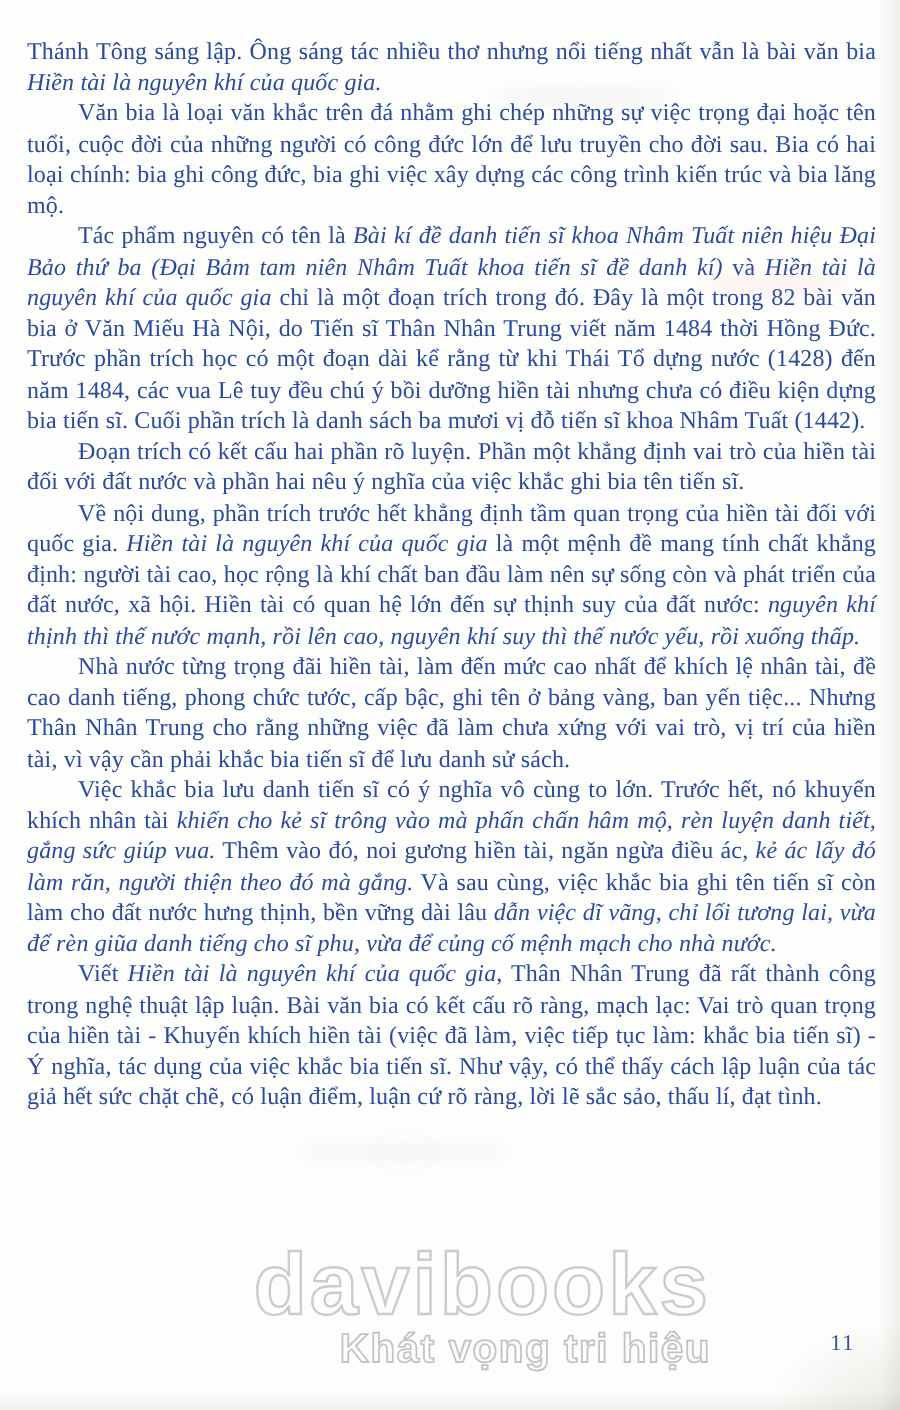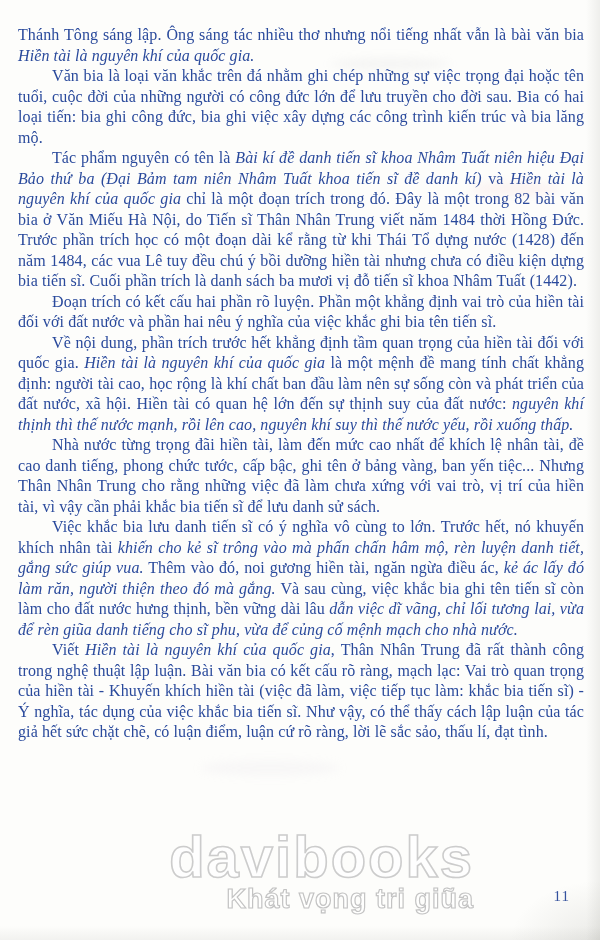--- a/index.html
+++ b/index.html
@@ -67,32 +67,32 @@
 <body>
 
 <div class="page">
 
   <div class="artifact a1"></div>
   <div class="artifact a2"></div>
   <div class="artifact a3"></div>
 
   <div class="text-block">
     <p><span>Thánh Tông sáng lập. Ông sáng tác nhiều thơ nhưng nổi tiếng nhất vẫn là bài văn bia </span><span class="em">Hiền tài là nguyên khí của quốc gia.</span></p>
-    <p class="indent"><span>Văn bia là loại văn khắc trên đá nhằm ghi chép những sự việc trọng đại hoặc tên tuổi, cuộc đời của những người có công đức lớn để lưu truyền cho đời sau. Bia có hai loại tiến: bia ghi công đức, bia ghi việc xây dựng các công trình kiến trúc và bia lăng mộ.</span></p>
+    <p class="indent"><span>Văn bia là loại văn khắc trên đá nhằm ghi chép những sự việc trọng đại hoặc tên tuổi, cuộc đời của những người có công đức lớn để lưu truyền cho đời sau. Bia có hai loại chính: bia ghi công đức, bia ghi việc xây dựng các công trình kiến trúc và bia lăng mộ.</span></p>
     <p class="indent"><span>Tác phẩm nguyên có tên là </span><span class="em">Bài kí đề danh tiến sĩ khoa Nhâm Tuất niên hiệu Đại Bảo thứ ba (Đại Bảm tam niên Nhâm Tuất khoa tiến sĩ đề danh kí)</span><span> và </span><span class="em">Hiền tài là nguyên khí của quốc gia</span><span> chỉ là một đoạn trích trong đó. Đây là một trong 82 bài văn bia ở Văn Miếu Hà Nội, do Tiến sĩ Thân Nhân Trung viết năm 1484 thời Hồng Đức. Trước phần trích học có một đoạn dài kể rằng từ khi Thái Tổ dựng nước (1428) đến năm 1484, các vua Lê tuy đều chú ý bồi dưỡng hiền tài nhưng chưa có điều kiện dựng bia tiến sĩ. Cuối phần trích là danh sách ba mươi vị đỗ tiến sĩ khoa Nhâm Tuất (1442).</span></p>
     <p class="indent"><span>Đoạn trích có kết cấu hai phần rõ luyện. Phần một khẳng định vai trò của hiền tài đối với đất nước và phần hai nêu ý nghĩa của việc khắc ghi bia tên tiến sĩ.</span></p>
     <p class="indent"><span>Về nội dung, phần trích trước hết khẳng định tầm quan trọng của hiền tài đối với quốc gia. </span><span class="em">Hiền tài là nguyên khí của quốc gia</span><span> là một mệnh đề mang tính chất khẳng định: người tài cao, học rộng là khí chất ban đầu làm nên sự sống còn và phát triển của đất nước, xã hội. Hiền tài có quan hệ lớn đến sự thịnh suy của đất nước: </span><span class="em">nguyên khí thịnh thì thế nước mạnh, rồi lên cao, nguyên khí suy thì thế nước yếu, rồi xuống thấp.</span></p>
     <p class="indent"><span>Nhà nước từng trọng đãi hiền tài, làm đến mức cao nhất để khích lệ nhân tài, đề cao danh tiếng, phong chức tước, cấp bậc, ghi tên ở bảng vàng, ban yến tiệc... Nhưng Thân Nhân Trung cho rằng những việc đã làm chưa xứng với vai trò, vị trí của hiền tài, vì vậy cần phải khắc bia tiến sĩ để lưu danh sử sách.</span></p>
     <p class="indent"><span>Việc khắc bia lưu danh tiến sĩ có ý nghĩa vô cùng to lớn. Trước hết, nó khuyến khích nhân tài </span><span class="em">khiến cho kẻ sĩ trông vào mà phấn chấn hâm mộ, rèn luyện danh tiết, gắng sức giúp vua.</span><span> Thêm vào đó, noi gương hiền tài, ngăn ngừa điều ác, </span><span class="em">kẻ ác lấy đó làm răn, người thiện theo đó mà gắng.</span><span> Và sau cùng, việc khắc bia ghi tên tiến sĩ còn làm cho đất nước hưng thịnh, bền vững dài lâu </span><span class="em">dẫn việc dĩ vãng, chỉ lối tương lai, vừa để rèn giũa danh tiếng cho sĩ phu, vừa để củng cố mệnh mạch cho nhà nước.</span></p>
     <p class="indent"><span>Viết </span><span class="em">Hiền tài là nguyên khí của quốc gia</span><span>, Thân Nhân Trung đã rất thành công trong nghệ thuật lập luận. Bài văn bia có kết cấu rõ ràng, mạch lạc: Vai trò quan trọng của hiền tài - Khuyến khích hiền tài (việc đã làm, việc tiếp tục làm: khắc bia tiến sĩ) - Ý nghĩa, tác dụng của việc khắc bia tiến sĩ. Như vậy, có thể thấy cách lập luận của tác giả hết sức chặt chẽ, có luận điểm, luận cứ rõ ràng, lời lẽ sắc sảo, thấu lí, đạt tình.</span></p>
   </div>
 
   <div class="watermark">
     <div class="wm-brand">davibooks</div>
-    <div class="wm-slogan">Khát vọng tri giũa</div>
+    <div class="wm-slogan">Khát vọng tri hiệu</div>
   </div>
 
   <div class="page-number">11</div>
 
   <div class="edge-right"></div>
   <div class="edge-bottom"></div>
   <div class="corner-shade"></div>
 </div>
 
 </body></html>

